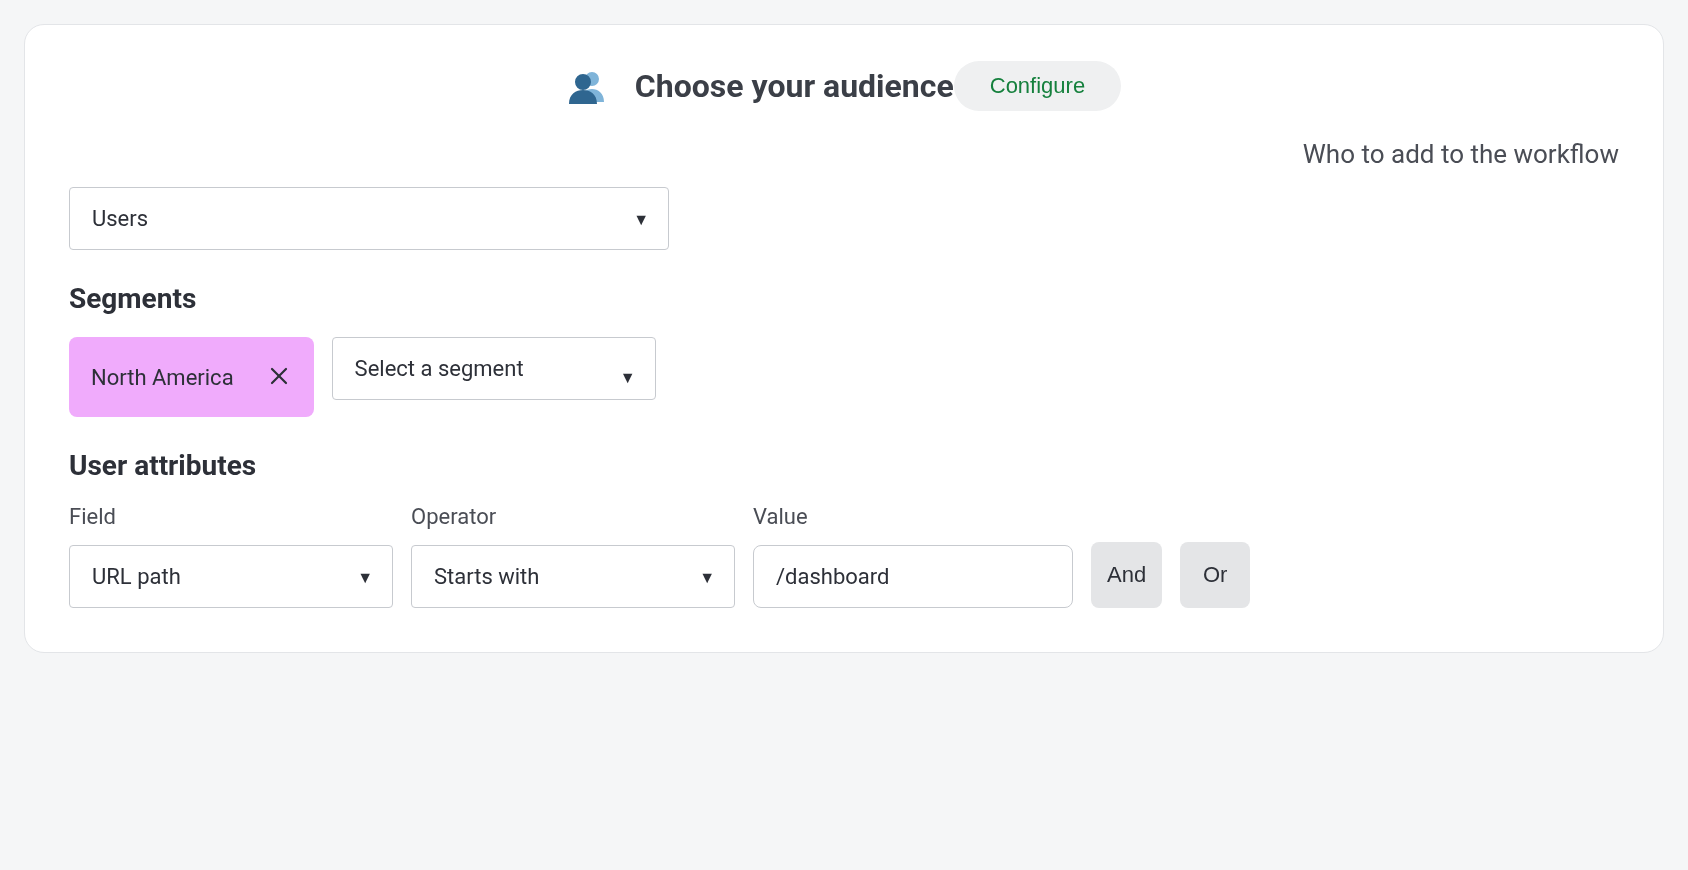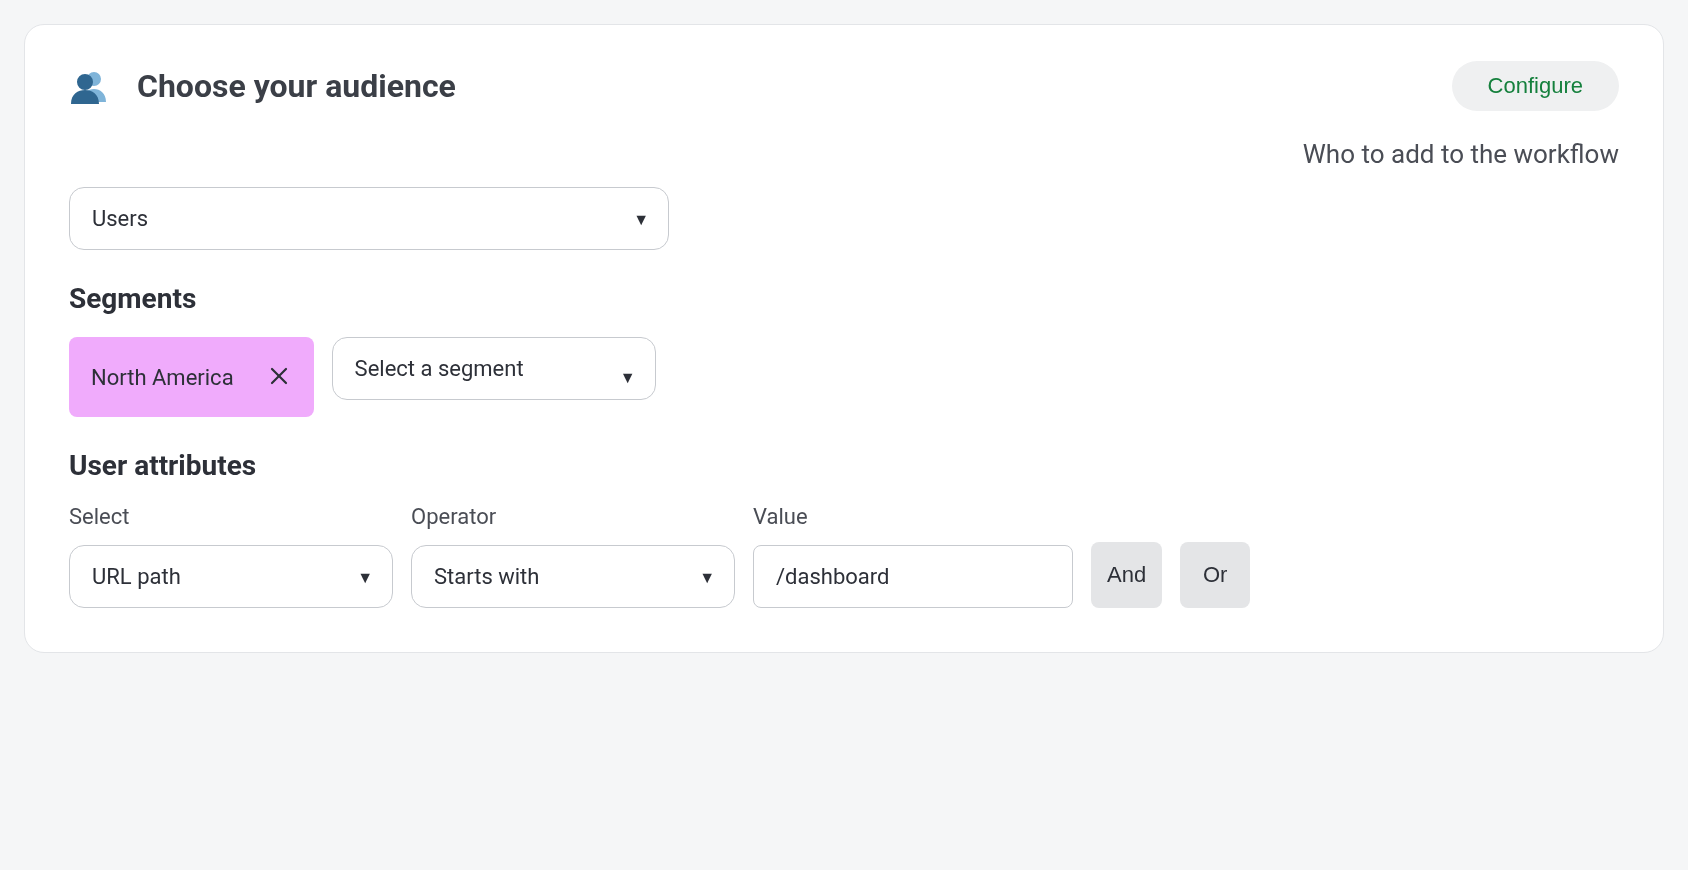--- a/index.html
+++ b/index.html
@@ -16,21 +16,21 @@
     .card {
       background: #ffffff;
       border: 1px solid #e3e5e8;
       border-radius: 20px;
       padding: 36px 44px 44px 44px;
       max-width: 1640px;
     }
     .card-header {
       display: flex;
       align-items: center;
-      justify-content: space-between;
+      justify-content: center;
       margin-bottom: 28px;
     }
     .card-header-left {
       display: flex;
       align-items: center;
       gap: 28px;
     }
     .people-icon {
       width: 40px;
       height: 40px;
@@ -66,21 +66,21 @@
       margin-top: 32px;
     }
     .select-wrap {
       position: relative;
       display: inline-block;
     }
     .select-control {
       appearance: none;
       background: #ffffff;
       border: 1px solid #c7cacf;
-      border-radius: 15px;
+      border-radius: 4px;
       padding: 18px 56px 18px 22px;
       font-size: 22px;
       color: #2d3038;
       cursor: pointer;
       width: 100%;
       font-family: inherit;
     }
     .select-caret {
       position: absolute;
       right: 20px;
@@ -204,21 +204,21 @@
         <span class="select-caret">▼</span>
       </div>
     </div>
   </div>
 
   <div>
     <div class="section-heading">User attributes</div>
     <div class="attrs-row">
 
       <div class="attr-col">
-        <div class="attr-label">Select</div>
+        <div class="attr-label">Field</div>
         <div class="select-wrap w-370">
           <select class="select-control">
             <option>URL path</option>
           </select>
           <span class="select-caret">▼</span>
         </div>
       </div>
 
       <div class="attr-col">
         <div class="attr-label">Operator</div>

